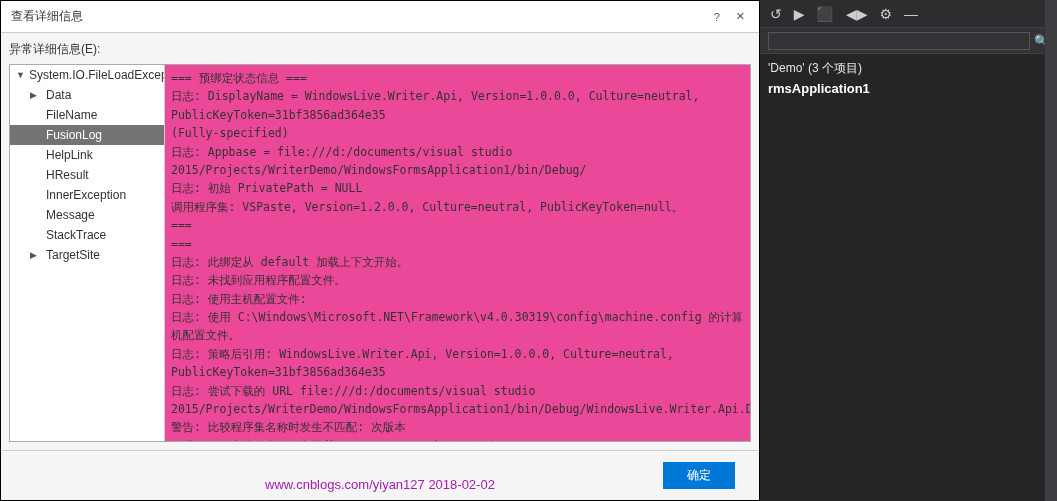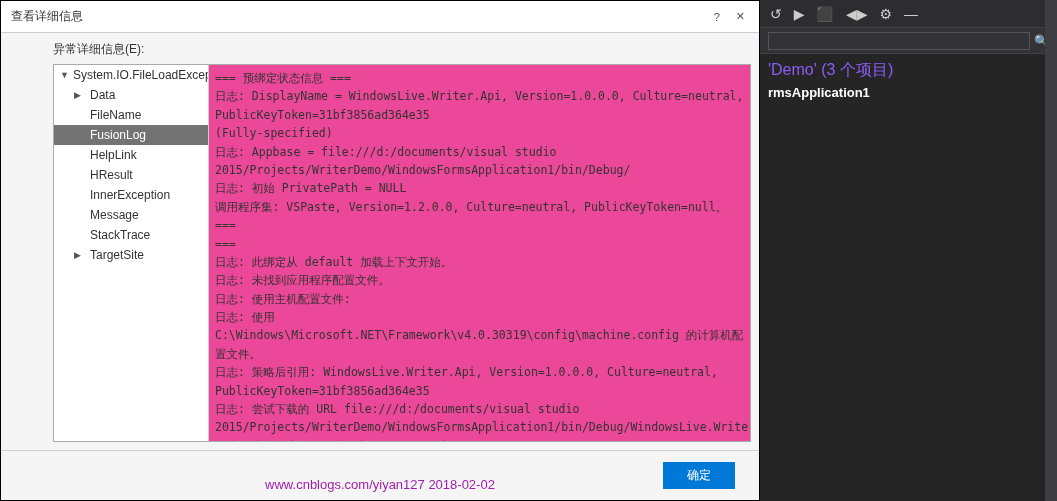--- a/index.html
+++ b/index.html
@@ -55,21 +55,20 @@
       border: none;
       background: transparent;
     }
 
     .dialog-content {
       flex: 1;
       display: flex;
       flex-direction: column;
       padding: 8px;
       overflow: hidden;
-      margin-left: 44px;
     }
 
     .section-label {
       font-size: 12px;
       color: #333;
       margin-bottom: 6px;
     }
 
     .main-area {
       flex: 1;
@@ -218,22 +217,22 @@
     .vs-content {
       flex: 1;
       background: #252526;
       padding: 6px 8px;
       color: #ccc;
       font-size: 12px;
       overflow-y: auto;
     }
 
     .vs-project-label {
-      color: #8b5cf6;
-      font-size: 16px;
+      color: #e5e5e5;
+      font-size: 12px;
       margin-bottom: 4px;
     }
 
     .vs-solution-label {
       color: #fff;
       font-size: 13px;
       font-weight: bold;
     }
 
     .vs-scrollbar-area {

